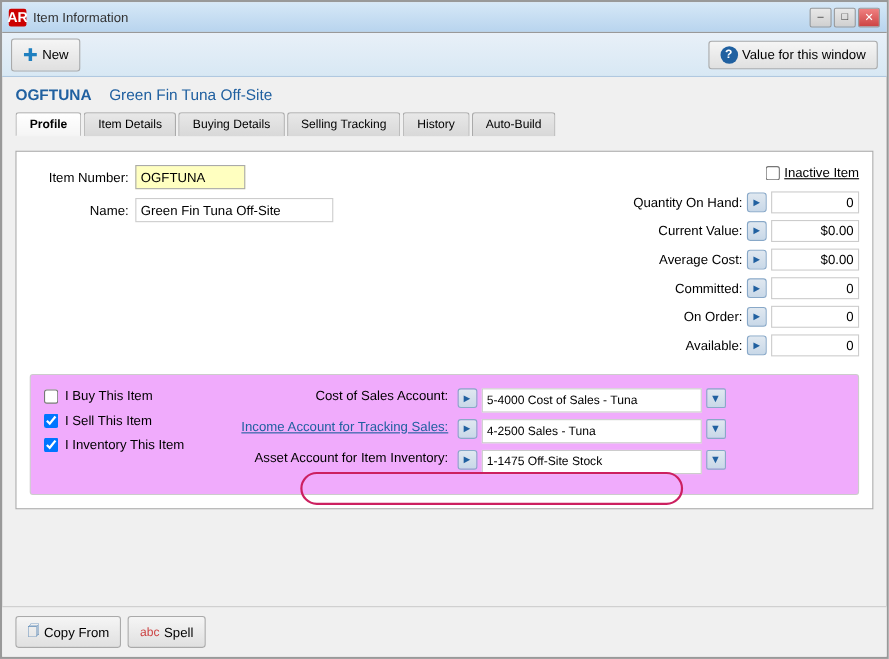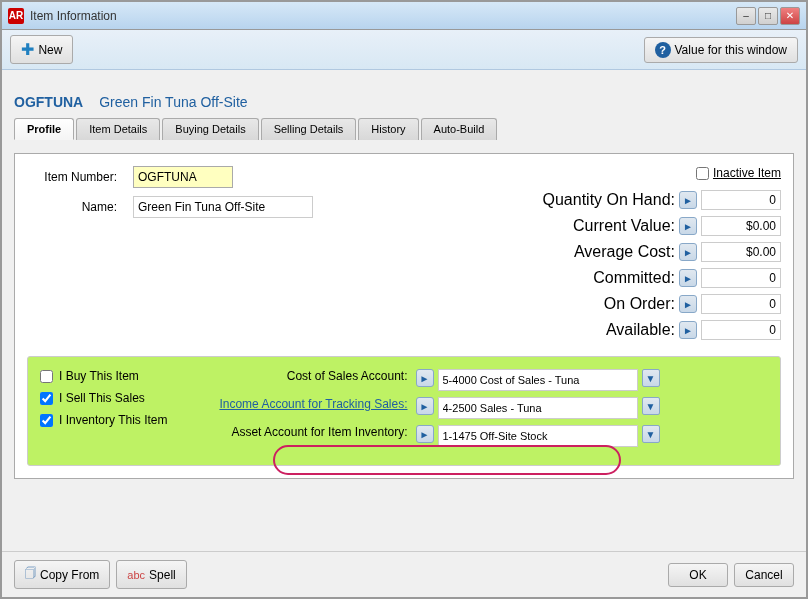--- a/index.html
+++ b/index.html
@@ -35,21 +35,21 @@
     }
     .title-bar-icon {
       width: 16px;
       height: 16px;
       background: #cc0000;
       border-radius: 2px;
       display: flex;
       align-items: center;
       justify-content: center;
       color: white;
-      font-size: 10px;
+      font-size: 13px;
       font-weight: bold;
     }
     .title-text {
       font-size: 12px;
       font-weight: 500;
       color: #333;
     }
     .title-controls {
       display: flex;
       gap: 2px;
@@ -115,21 +115,21 @@
       border-radius: 50%;
       color: white;
       display: flex;
       align-items: center;
       justify-content: center;
       font-size: 11px;
       font-weight: bold;
     }
     .content {
       flex: 1;
-      padding: 24px 12px;
+      padding: 8px 12px;
       overflow: hidden;
     }
     .item-header {
       display: flex;
       align-items: center;
       gap: 16px;
       margin-bottom: 8px;
     }
     .item-code {
       color: #2060a0;
@@ -177,21 +177,21 @@
       width: 280px;
     }
     .form-row {
       display: flex;
       align-items: center;
       margin-bottom: 8px;
     }
     .form-label {
       text-align: right;
       min-width: 90px;
-      margin-right: 16px;
+      margin-right: 6px;
       font-size: 12px;
     }
     .form-input {
       border: 1px solid #ccc;
       padding: 2px 4px;
       font-size: 12px;
       height: 22px;
     }
     .item-number-input {
       width: 100px;
@@ -202,21 +202,21 @@
       width: 180px;
     }
     .right-field-row {
       display: flex;
       align-items: center;
       justify-content: flex-end;
       margin-bottom: 6px;
       gap: 4px;
     }
     .right-label {
-      font-size: 16px;
+      font-size: 12px;
       text-align: right;
     }
     .arrow-btn {
       width: 18px;
       height: 18px;
       background: linear-gradient(to bottom, #e0e8f0, #c8d8e8);
       border: 1px solid #88a8c8;
       border-radius: 3px;
       display: flex;
       align-items: center;
@@ -238,21 +238,21 @@
       display: flex;
       align-items: center;
       justify-content: flex-end;
       margin-bottom: 10px;
     }
     .lower-section {
       border: 1px solid #ccc;
       border-radius: 3px;
       padding: 12px;
       margin-top: 10px;
-      background: #bef264;
+      background: #f0abfc;
       position: relative;
     }
     .checkbox-row {
       display: flex;
       align-items: center;
       margin-bottom: 8px;
       gap: 6px;
     }
     .checkbox-row input[type="checkbox"] {
       margin: 0;
@@ -390,21 +390,21 @@
       <div class="tab active">
         <span>Profile</span>
       </div>
       <div class="tab">
         <span>Item Details</span>
       </div>
       <div class="tab">
         <span>Buying Details</span>
       </div>
       <div class="tab">
-        <span>Selling Details</span>
+        <span>Selling Tracking</span>
       </div>
       <div class="tab">
         <span>History</span>
       </div>
       <div class="tab">
         <span>Auto-Build</span>
       </div>
     </div>
 
     <div class="tab-content">
@@ -466,21 +466,21 @@
 
         <div style="display:flex; gap: 40px;">
 
           <div>
             <div class="checkbox-row">
               <input type="checkbox" style="">
               <span>I Buy This Item</span>
             </div>
             <div class="checkbox-row">
               <input type="checkbox" checked="" style="">
-              <span>I Sell This Sales</span>
+              <span>I Sell This Item</span>
             </div>
             <div class="checkbox-row">
               <input type="checkbox" checked="" style="">
               <span>I Inventory This Item</span>
             </div>
           </div>
 
           <div style="flex:1;">
             <div class="account-row">
               <span class="account-label">Cost of Sales Account:</span>
@@ -512,22 +512,14 @@
     <div class="bottom-left">
       <button class="action-btn">
         <span class="copy-icon">🗍</span>
         <span>Copy From</span>
       </button>
       <button class="action-btn">
         <span class="spell-icon">abc</span>
         <span>Spell</span>
       </button>
     </div>
-    <div class="bottom-right">
-      <button class="action-btn ok-btn">
-        <span>OK</span>
-      </button>
-      <button class="action-btn cancel-btn">
-        <span>Cancel</span>
-      </button>
-    </div>
   </div>
 </div>
 
 </body></html>

